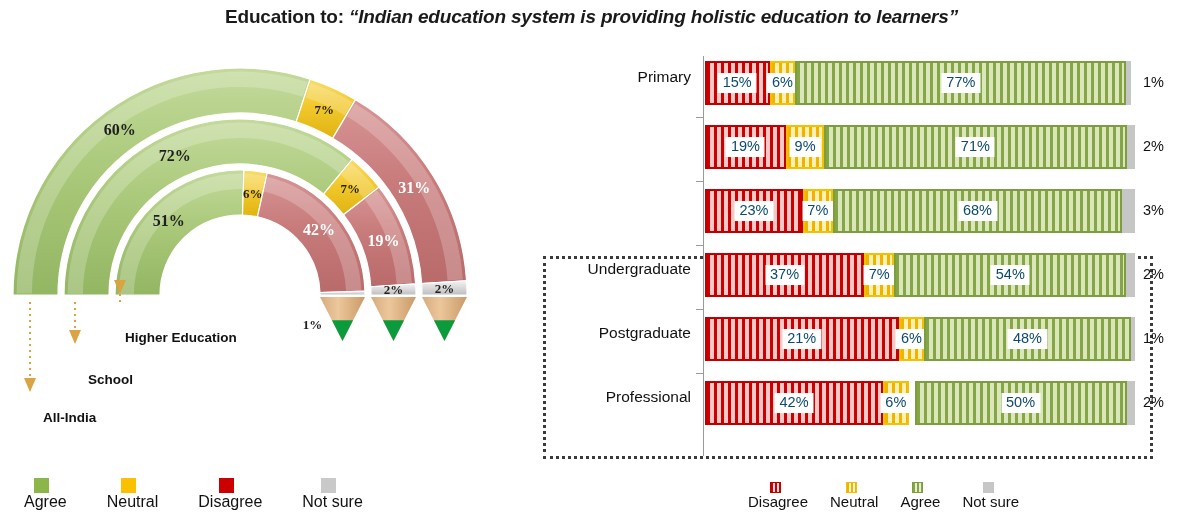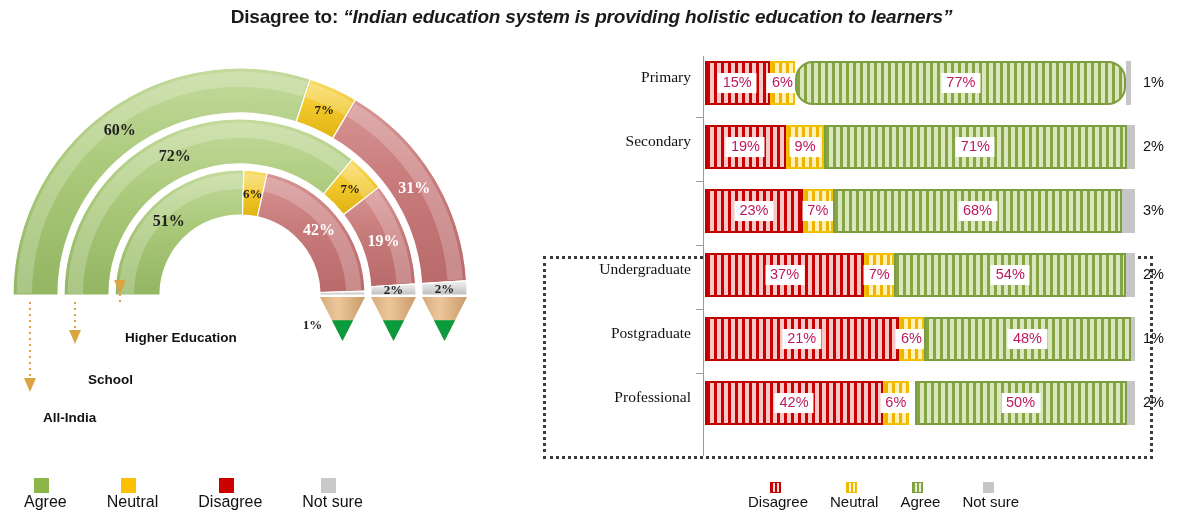--- a/index.html
+++ b/index.html
@@ -32,21 +32,21 @@
 
   
   #bars-panel{position:absolute;left:543px;top:52px;width:640px;height:410px;}
   #dotbox{
     position:absolute;left:0px;top:204px;width:610px;height:203px;
     border:3px dotted #3b3b3b;box-sizing:border-box;
   }
   .row{position:absolute;left:0;width:640px;height:62px;}
   .rowLabel{
     position:absolute;left:0;top:16px;width:148px;text-align:right;
-    font-family:Liberation Serif, serif;font-size:15.5px;color:#111;
+    font-family:Liberation Sans, sans-serif;font-size:15.5px;color:#111;
   }
   .barWrap{
     position:absolute;left:162px;top:9px;height:44px;width:430px;
     display:flex;align-items:stretch;
   }
   .seg{position:relative;height:100%;box-sizing:border-box;}
   .seg-dis{
     background-color:#f4b9b9;
     background-image:repeating-linear-gradient(90deg,#cc0000 0 3px,#f6c9c9 3px 7px);
     border:2px solid #c00000;
@@ -57,21 +57,21 @@
     border:2px solid #f2c200;
   }
   .seg-agr{
     background-color:#cfe0a8;
     background-image:repeating-linear-gradient(90deg,#85a546 0 3px,#d9e7bb 3px 7px);
     border:2px solid #7d9e3f;
   }
   .seg-ns{background:#c6c6c6;border:none;}
   .segVal{
     position:absolute;top:50%;left:50%;transform:translate(-50%,-50%);
-    background:#ffffff;color:#be185d;
+    background:#ffffff;color:#0c4a6e;
     font-family:"Liberation Sans",sans-serif;font-size:14.5px;
     padding:2px 5px;white-space:nowrap;line-height:1.1;
   }
   .nsVal{
     position:absolute;left:600px;top:22px;
     font-family:"Liberation Sans",sans-serif;font-size:14.5px;color:#111;
   }
   #axis{
     position:absolute;left:160px;top:4px;width:1px;height:400px;background:#9a9a9a;
   }
@@ -95,21 +95,21 @@
   .sw-notsure{background:#c9c9c9;}
   .sw-p-dis{background-color:#f6c9c9;background-image:repeating-linear-gradient(90deg,#cc0000 0 2px,#f9dada 2px 4px);border:1px solid #c00000;box-sizing:border-box;}
   .sw-p-neu{background-color:#fff0b4;background-image:repeating-linear-gradient(90deg,#f0b400 0 2px,#fff6d2 2px 4px);border:1px solid #f2c200;box-sizing:border-box;}
   .sw-p-agr{background-color:#d9e7bb;background-image:repeating-linear-gradient(90deg,#85a546 0 2px,#e6efd2 2px 4px);border:1px solid #7d9e3f;box-sizing:border-box;}
   .sw-p-ns{background:#c6c6c6;}
 </style>
 </head>
 <body>
 
 <div class="title">
-  <span>Disagree to: </span><span class="q">“Indian education system is providing holistic education to learners”</span>
+  <span>Education to: </span><span class="q">“Indian education system is providing holistic education to learners”</span>
 </div>
 
 <div id="arc-panel">
   <svg id="arc-svg" width="580" height="410" viewBox="0 0 580 410">
     <defs>
       <linearGradient id="gGreen" x1="0" y1="0" x2="0" y2="1">
         <stop offset="0%" stop-color="#c3da9b"></stop>
           <stop offset="45%" stop-color="#aac97a"></stop>
         <stop offset="100%" stop-color="#93b663"></stop>
       </linearGradient>
@@ -202,29 +202,28 @@
   <div id="rows">
       <div class="row" style="top: 0px;">
         <div class="rowLabel">Primary</div>
         <div class="barWrap">
           <div class="seg seg-dis" style="width: 64.5px;">
             <span class="segVal">15%</span>
           </div>
           <div class="seg seg-neu" style="width: 25.8px;">
             <span class="segVal">6%</span>
           </div>
-          <div class="seg seg-agr" style="width: 331.1px; border-radius: 18px;">
+          <div class="seg seg-agr" style="width: 331.1px;">
             <span class="segVal">77%</span>
           </div>
           <div class="seg seg-ns" style="width: 4.3px;"></div>
         </div>
         <div class="nsVal">1%</div>
       </div>
       <div class="row" style="top: 64px;">
-        <div class="rowLabel">Secondary</div>
         <div class="barWrap">
           <div class="seg seg-dis" style="width: 81.7px;">
             <span class="segVal">19%</span>
           </div>
           <div class="seg seg-neu" style="width: 38.7px;">
             <span class="segVal">9%</span>
           </div>
           <div class="seg seg-agr" style="width: 305.3px;">
             <span class="segVal">71%</span>
           </div>

